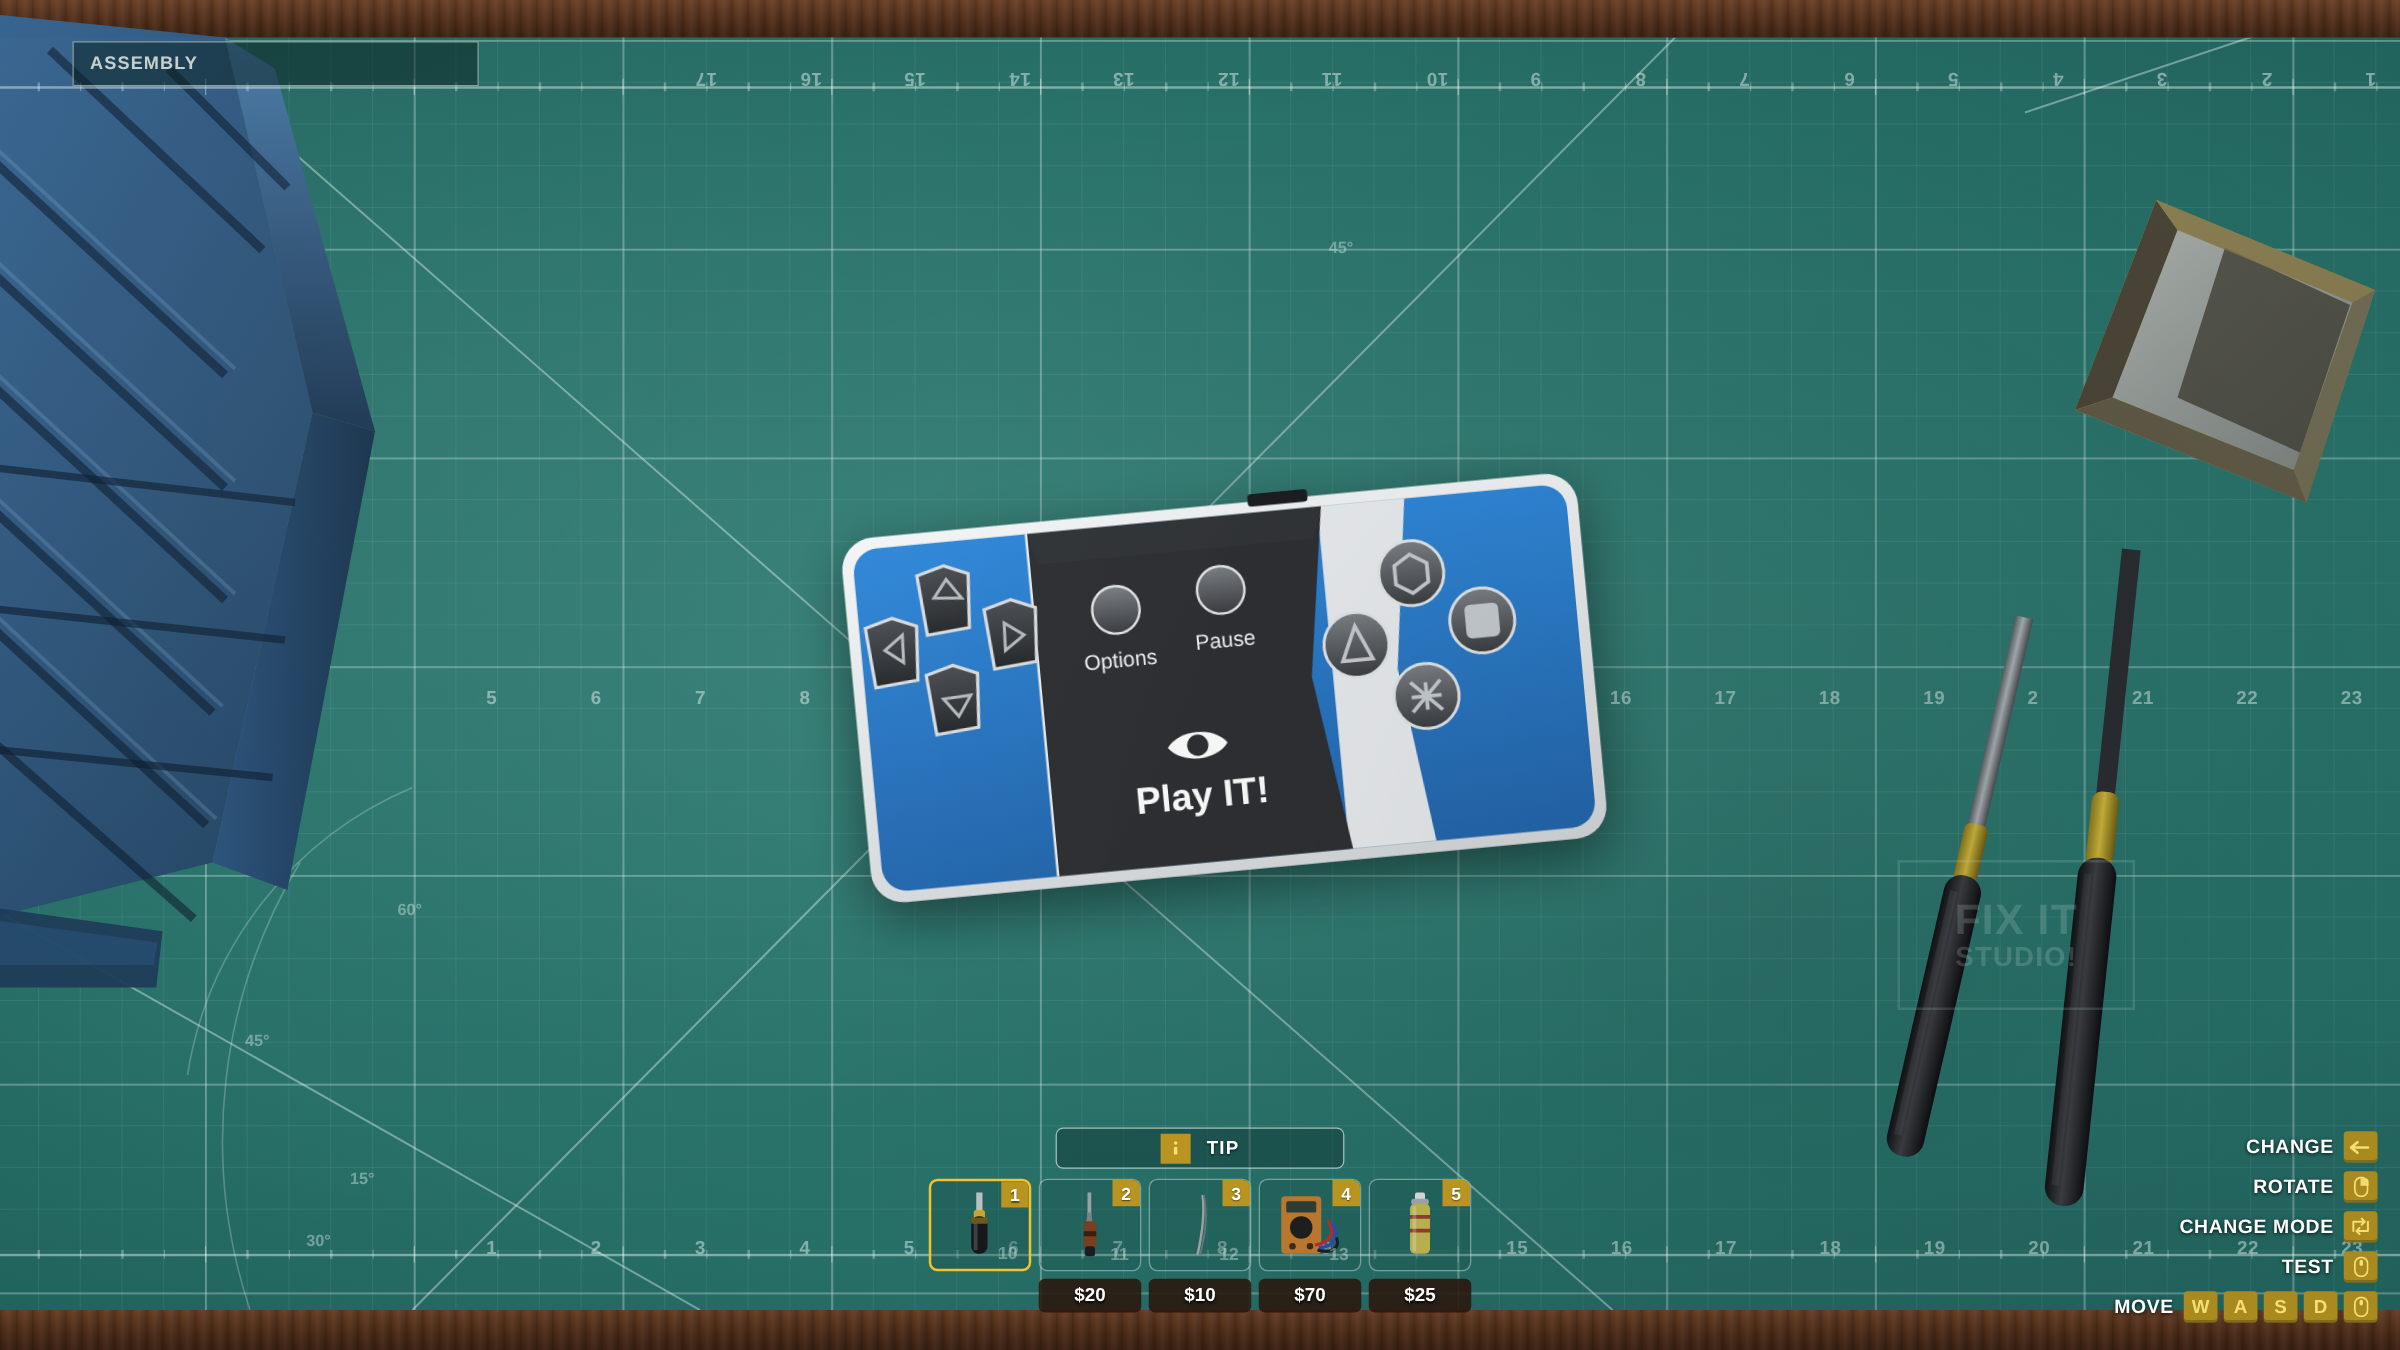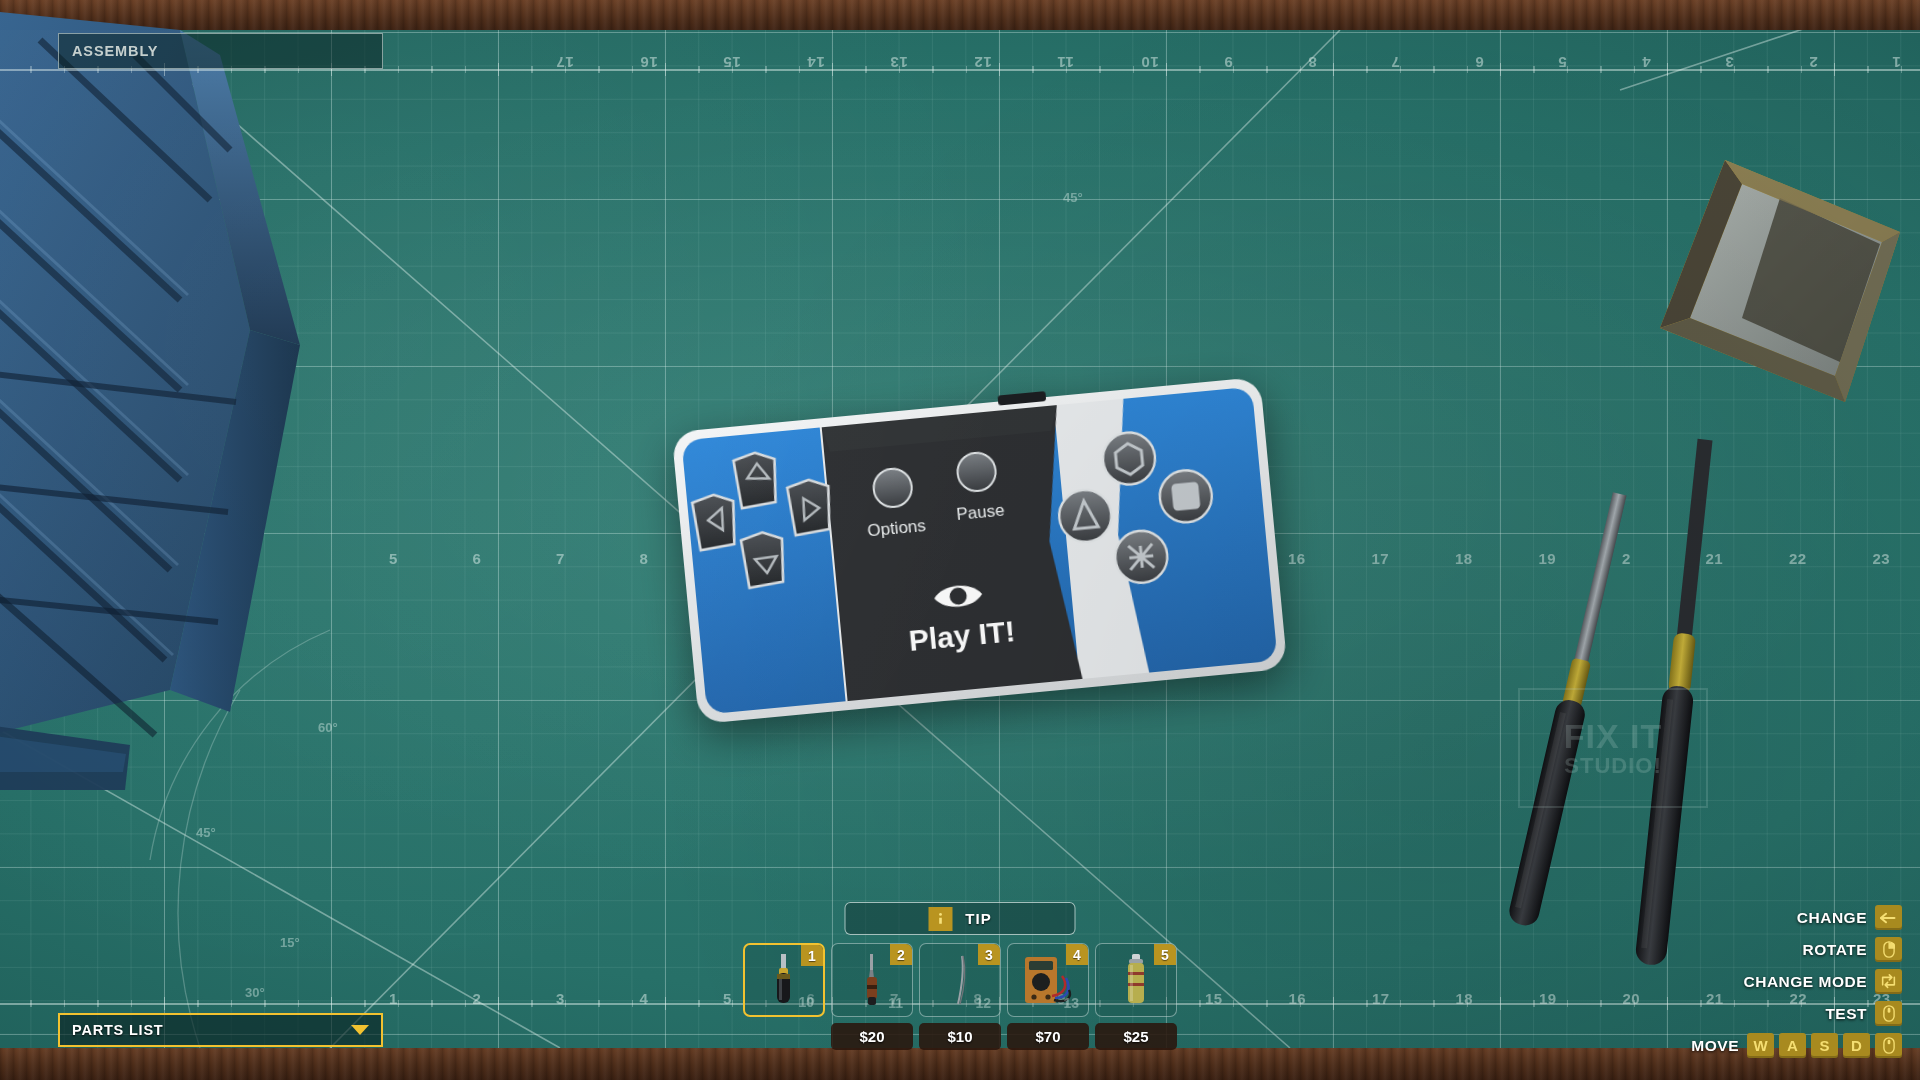--- a/index.html
+++ b/index.html
@@ -639,24 +639,20 @@
 
 <div class="hud">
 
   <div class="modes">
     <div class="mode-box inactive">
       <span class="mode-label">ASSEMBLY</span>
     </div>
   </div>
 
 
-  <div class="parts-list">
-    <span class="lbl">PARTS LIST</span>
-    <span class="caret"></span>
-  </div>
 
   <div class="tip-btn">
     <span class="icon-sq">
       <svg width="16" height="16" viewBox="0 0 24 24">
         <circle cx="12" cy="5.2" r="2.1" fill="#f6e07a"></circle>
         <path d="M10 10 h4 v9 h-4 z" fill="#f6e07a"></path>
       </svg>
     </span>
     <span class="lbl">TIP</span>
   </div>

